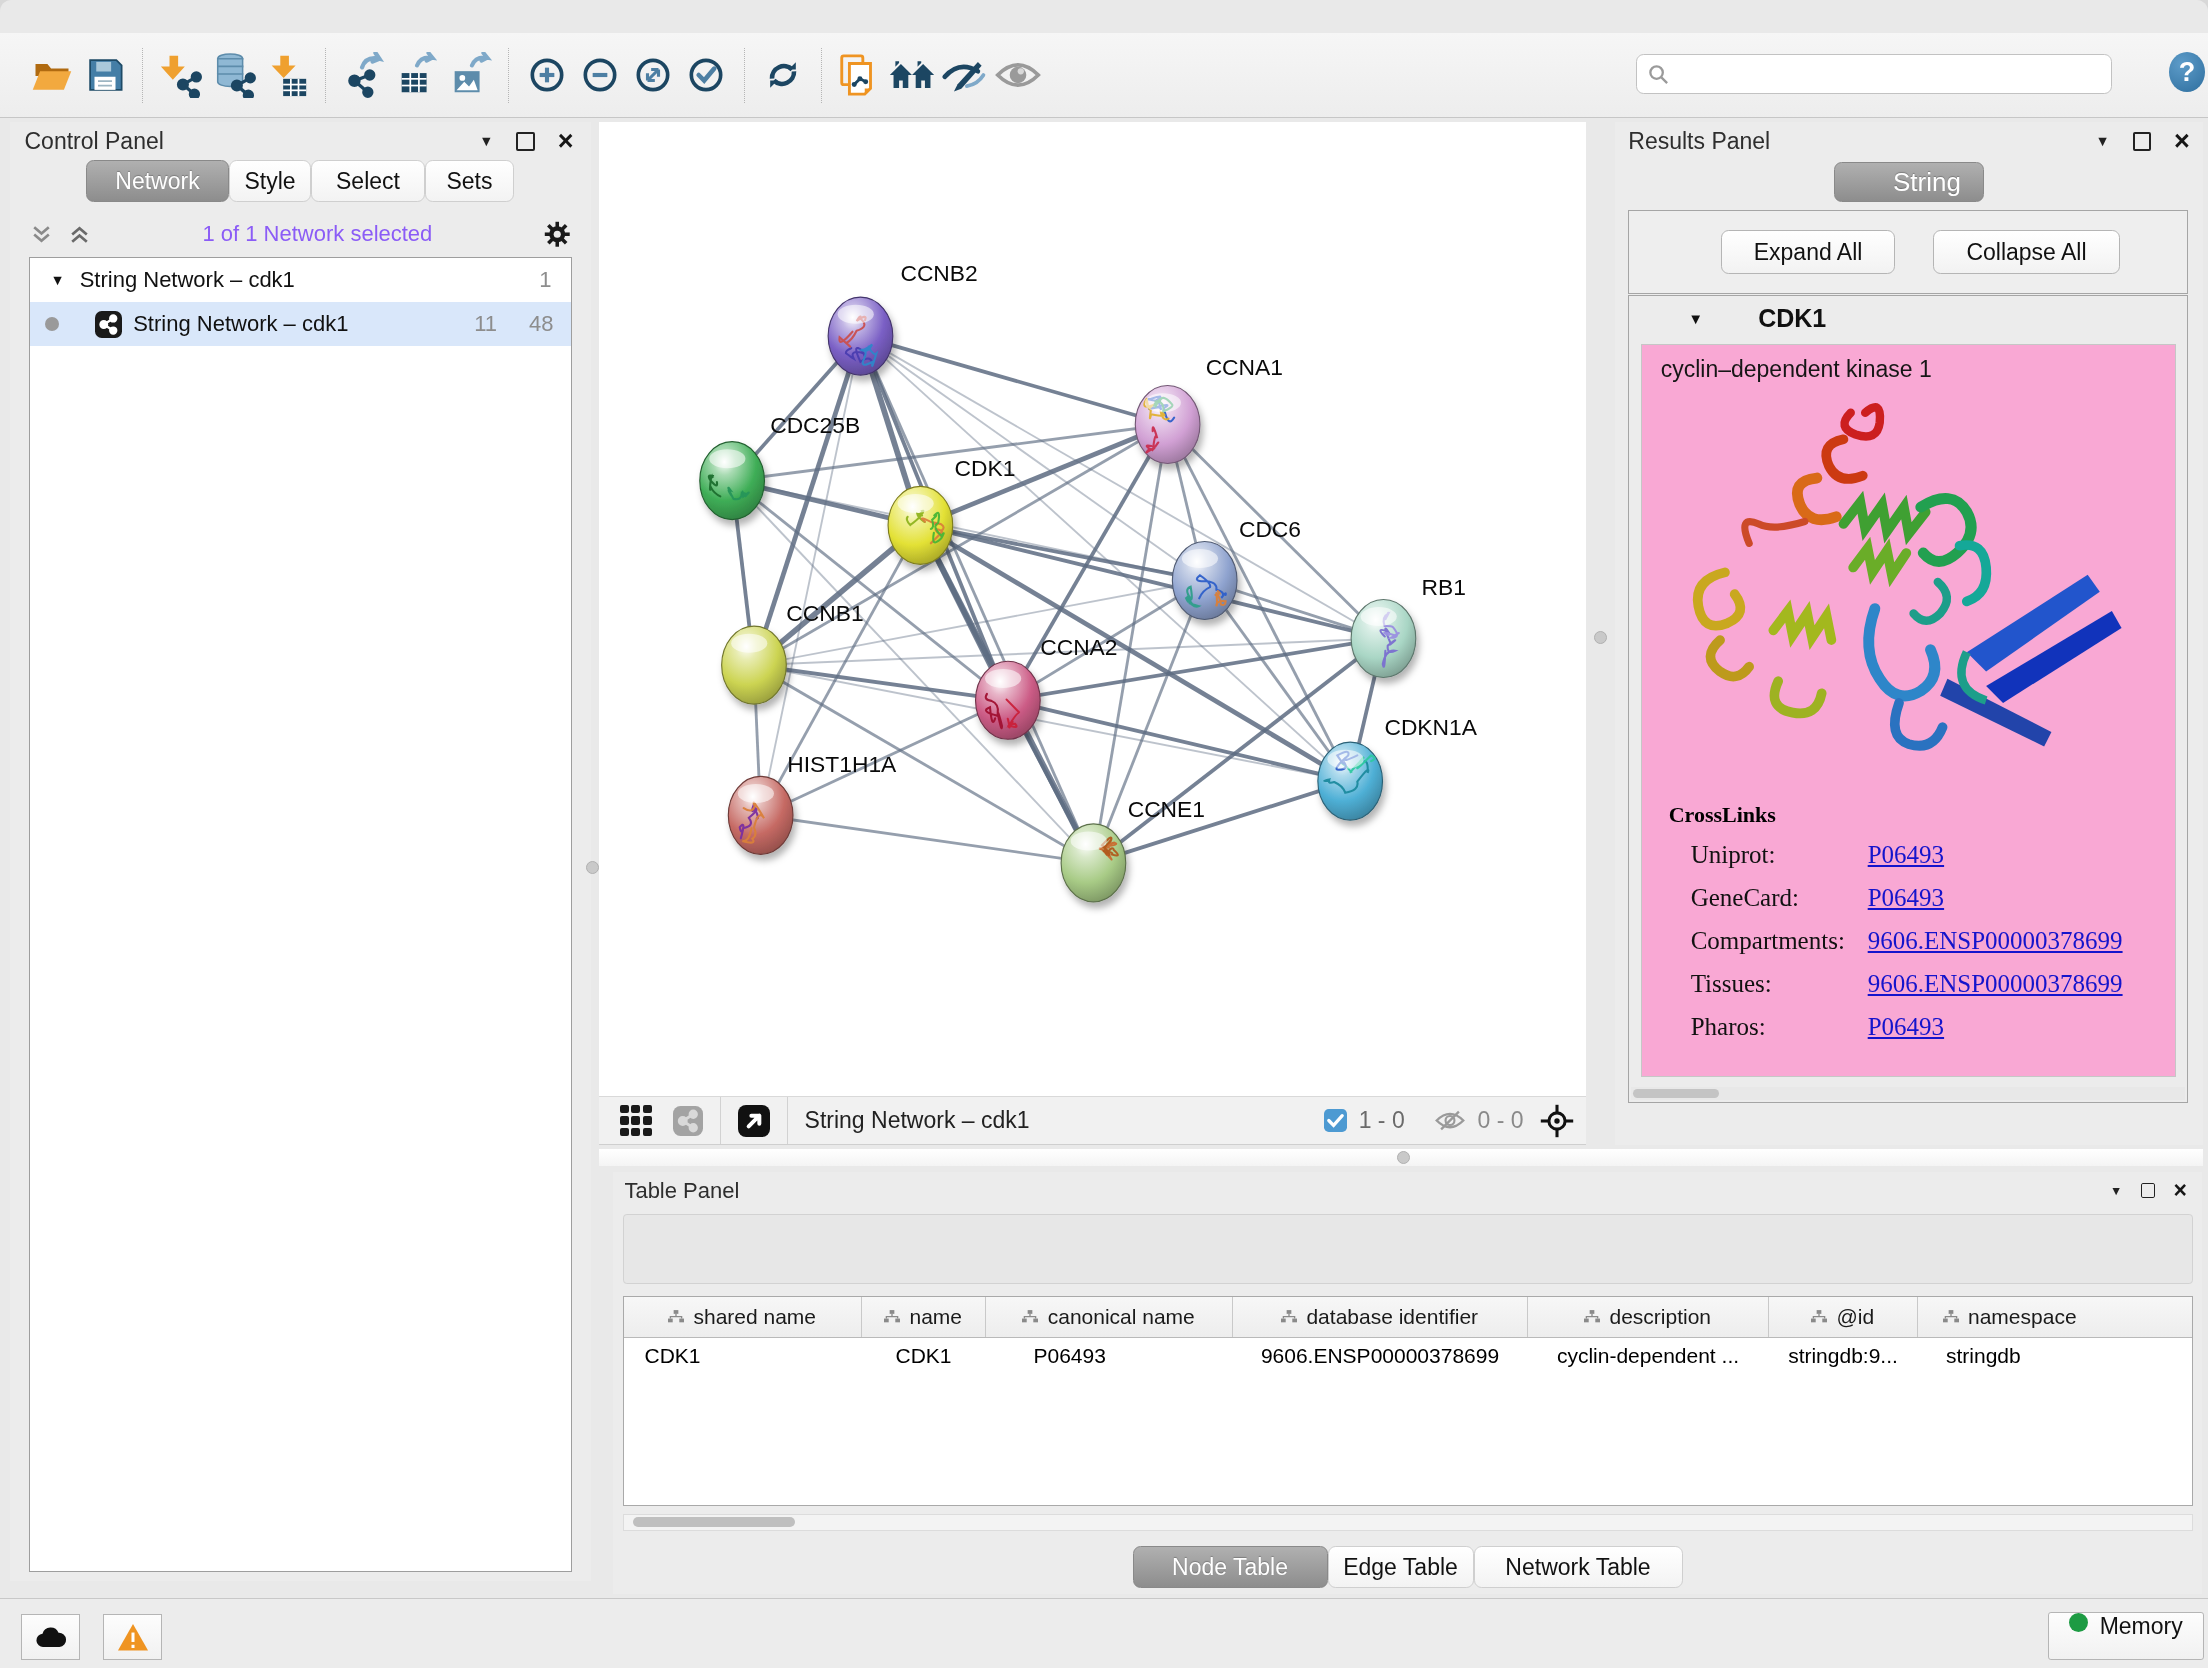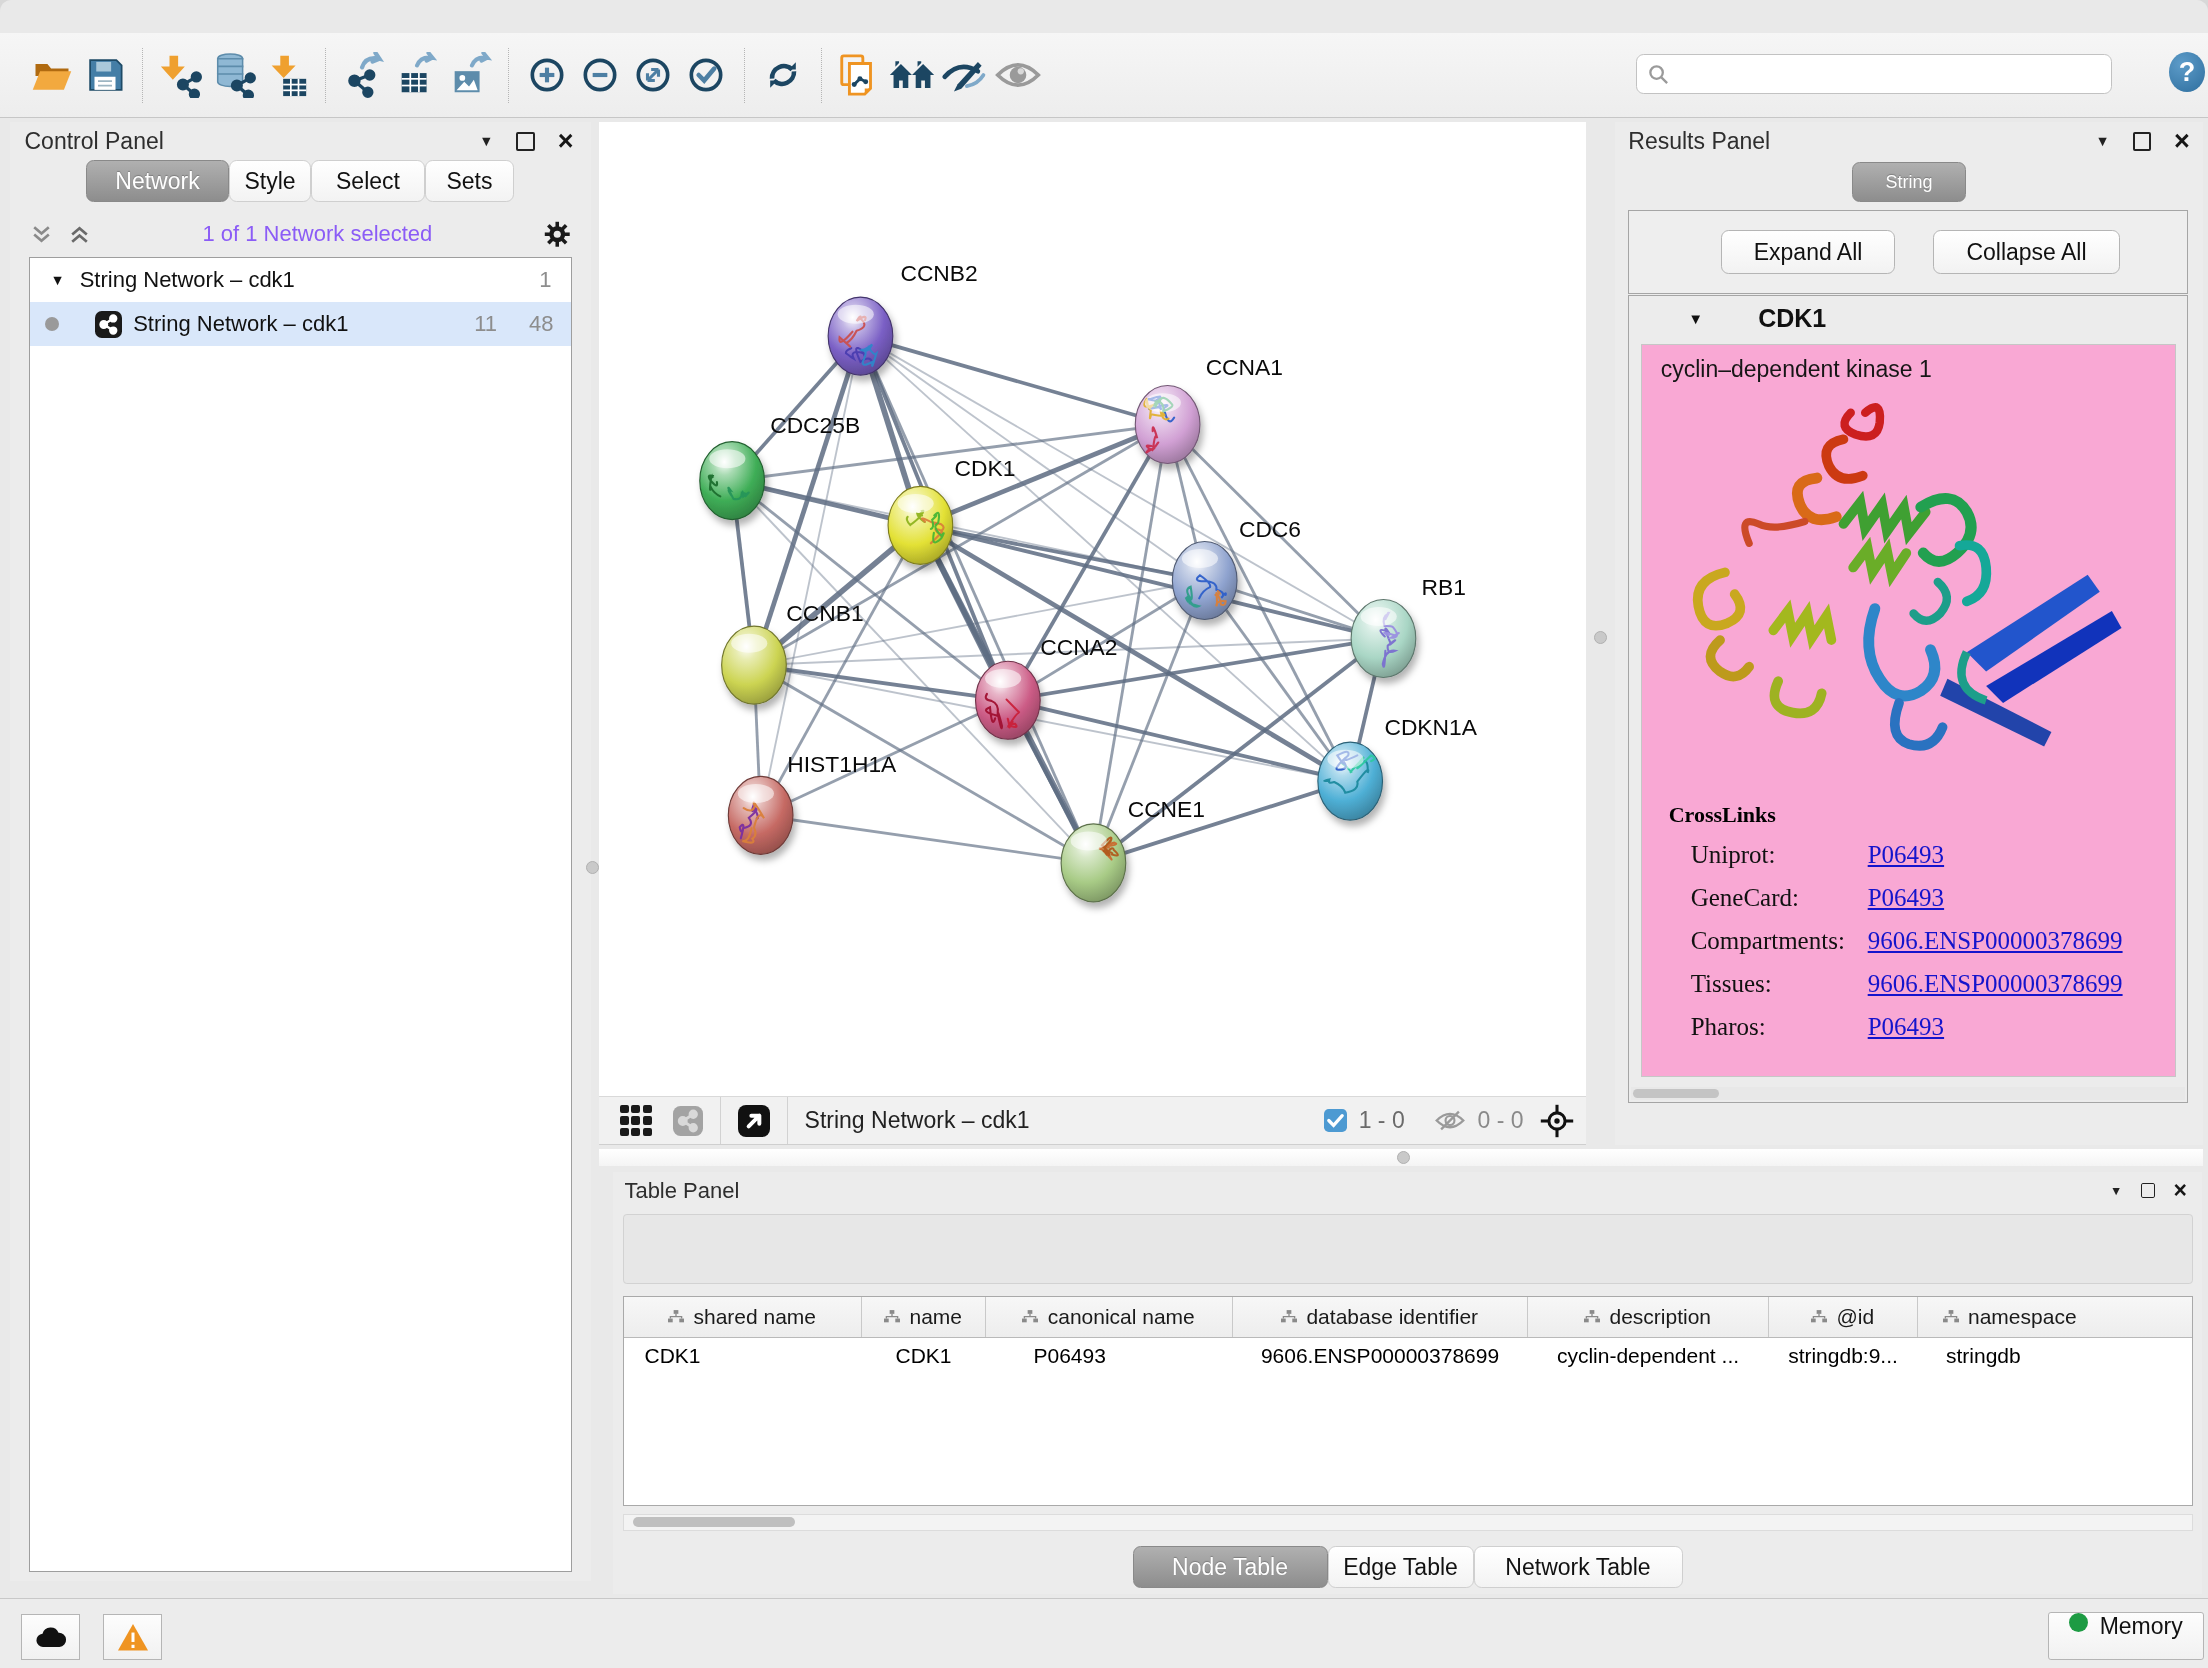--- a/index.html
+++ b/index.html
@@ -46,21 +46,21 @@
   
   .netcanvas{position:absolute;left:599px;top:122px;width:987px;height:974px;background:#fff;}
   .net-toolbar{position:absolute;left:599px;top:1096px;width:987px;height:49px;background:#f1f1f1;
     border-top:1px solid #d9d9d9;border-bottom:1px solid #cfcfcf;display:flex;align-items:center;box-sizing:border-box;}
   .nt-sep{width:0;height:100%;border-left:1px solid #d2d2d2;margin:0 17px;}
   .splitstrip{position:absolute;left:599px;top:1149px;width:1604px;height:17px;background:linear-gradient(#ffffff,#f4f4f4);}
   .split-dot{position:absolute;width:11.4px;height:11.4px;border-radius:50%;background:#c9c9c9;border:1px solid #b0b0b0;}
   
   .rpanel{position:absolute;left:1615px;top:122px;width:588px;height:1023px;background:#ececec;}
   .r-stringtab{position:absolute;left:50%;transform:translateX(-50%);top:40px;width:112px;height:38px;border-radius:7.6px;
-    display:flex;align-items:center;justify-content:center;font-size:18px;}
+    display:flex;align-items:center;justify-content:center;font-size:26px;padding-left:36px;}
   .r-box1{position:absolute;left:13.3px;right:15px;top:88px;height:82px;border:1px solid #a5a5a5;background:#eeeeee;
     display:flex;align-items:center;justify-content:center;gap:38px;padding-left:24px;}
   .r-btn{height:42px;padding:0 32px;background:linear-gradient(#ffffff,#f2f2f2);border:1px solid #b5b5b5;border-radius:7.6px;
     font-size:23px;color:#111;display:flex;align-items:center;}
   .r-box2{position:absolute;left:13.3px;right:15px;top:173px;bottom:42px;border:1px solid #a5a5a5;background:#ececec;}
   .r-entryhead{height:44px;display:flex;align-items:center;font-size:25px;font-weight:bold;color:#111;}
   .r-inner{position:absolute;left:11.4px;right:11.4px;top:48px;bottom:25px;background:#f9a8d4;border:1px solid #c6c6c6;}
   .r-desc{font-size:23px;color:#161616;padding:11.4px 0 0 19px;}
   .xl-title{font-family:"Liberation Serif",serif;font-size:22px;font-weight:bold;color:#000;position:absolute;left:27px;top:457px;}
   .xl-row{position:absolute;left:49px;font-family:"Liberation Serif",serif;font-size:25px;color:#111;}

